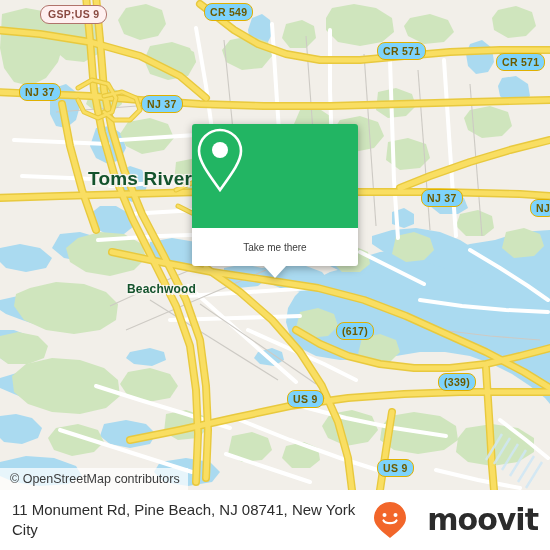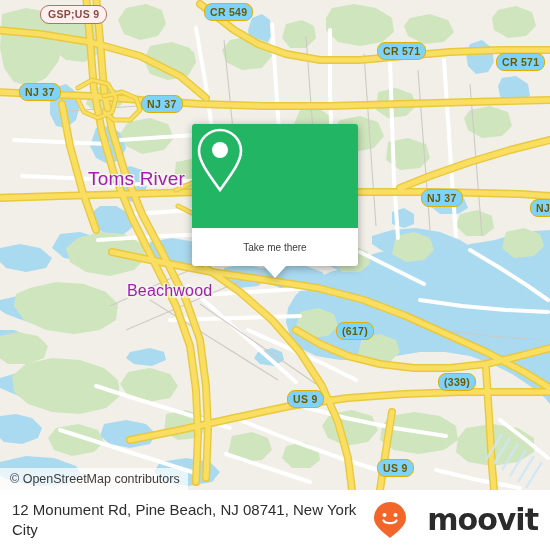--- a/index.html
+++ b/index.html
@@ -9,21 +9,21 @@
     background:#fff;
   }
   #app{position:relative;width:550px;height:550px;overflow:hidden;background:#fff;}
 
   
   .map{position:absolute;left:0;top:0;width:550px;height:490px;overflow:hidden;background:#f2efe9;}
   .map svg{position:absolute;left:0;top:0;}
 
   
   .place-label{
-    position:absolute;color:#a21caf;font-weight:400;
+    position:absolute;color:#14532d;font-weight:700;
     text-shadow:
       -1.5px -1.5px 0 #f7f5f0, 1.5px -1.5px 0 #f7f5f0,
       -1.5px 1.5px 0 #f7f5f0, 1.5px 1.5px 0 #f7f5f0,
       0 0 3px #f7f5f0;
     white-space:nowrap;letter-spacing:.2px;pointer-events:none;
   }
   .shield{
     position:absolute;display:inline-flex;align-items:center;justify-content:center;
     background:#7dd3fc;border:1.5px solid #e0b000;border-radius:8px;
     color:#6b5a00;font-size:10.5px;font-weight:bold;line-height:1;
@@ -280,21 +280,21 @@
             <path d="M510,476 L526,450"></path>
           <path d="M518,482 L534,456"></path>
             <path d="M526,488 L542,462"></path>
           <path d="M494,464 L510,438"></path>
             <path d="M486,460 L502,434"></path>
         </g>
       </g>
     </svg>
 
     <div class="place-label" style="left:88px;top:168px;font-size:19px;">Toms River</div>
-    <div class="place-label" style="left:127px;top:282px;font-size:16px;">Beachwood</div>
+    <div class="place-label" style="left:127px;top:282px;font-size:12px;">Beachwood</div>
 
     <div class="shield pill" style="left:28px;top:5px;">GSP;US 9</div>
     <div class="shield" style="left:204px;top:3px;">CR 549</div>
     <div class="shield" style="left:377px;top:42px;">CR 571</div>
     <div class="shield" style="left:496px;top:53px;">CR 571</div>
     <div class="shield" style="left:19px;top:83px;">NJ 37</div>
     <div class="shield" style="left:141px;top:95px;">NJ 37</div>
     <div class="shield" style="left:421px;top:189px;">NJ 37</div>
     <div class="shield" style="left:530px;top:199px;">NJ</div>
     <div class="shield" style="left:336px;top:322px;">(617)</div>
@@ -312,21 +312,21 @@
         </svg>
       </div>
       <div class="card-bottom">
         <span>Take me there</span>
       </div>
       <div class="card-pointer"></div>
     </div>
   </div>
 
   <div class="footer">
-    <div class="footer-address">12 Monument Rd, Pine Beach, NJ 08741, New York City</div>
+    <div class="footer-address">11 Monument Rd, Pine Beach, NJ 08741, New York City</div>
     <div class="brand">
       <svg width="34" height="38" viewBox="0 0 34 38">
         <path d="M17 1 C8.2 1 1 8.2 1 17 C1 25 10 31 17 37 C24 31 33 25 33 17 C33 8.2 25.8 1 17 1 Z" fill="#f2662a"></path>
         <circle cx="11.5" cy="14" r="2" fill="#ffffff"></circle>
         <circle cx="22.5" cy="14" r="2" fill="#ffffff"></circle>
         <path d="M10.5 19.5 C12.5 23 21.5 23 23.5 19.5" fill="none" stroke="#ffffff" stroke-width="2.2" stroke-linecap="round"></path>
       </svg>
       <span class="brand-word">moovit</span>
     </div>
   </div>

